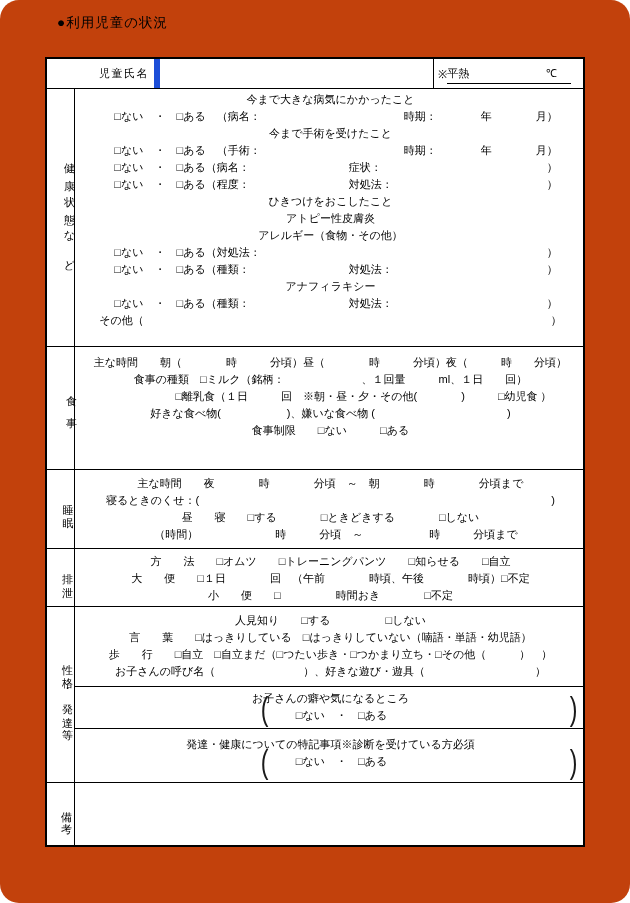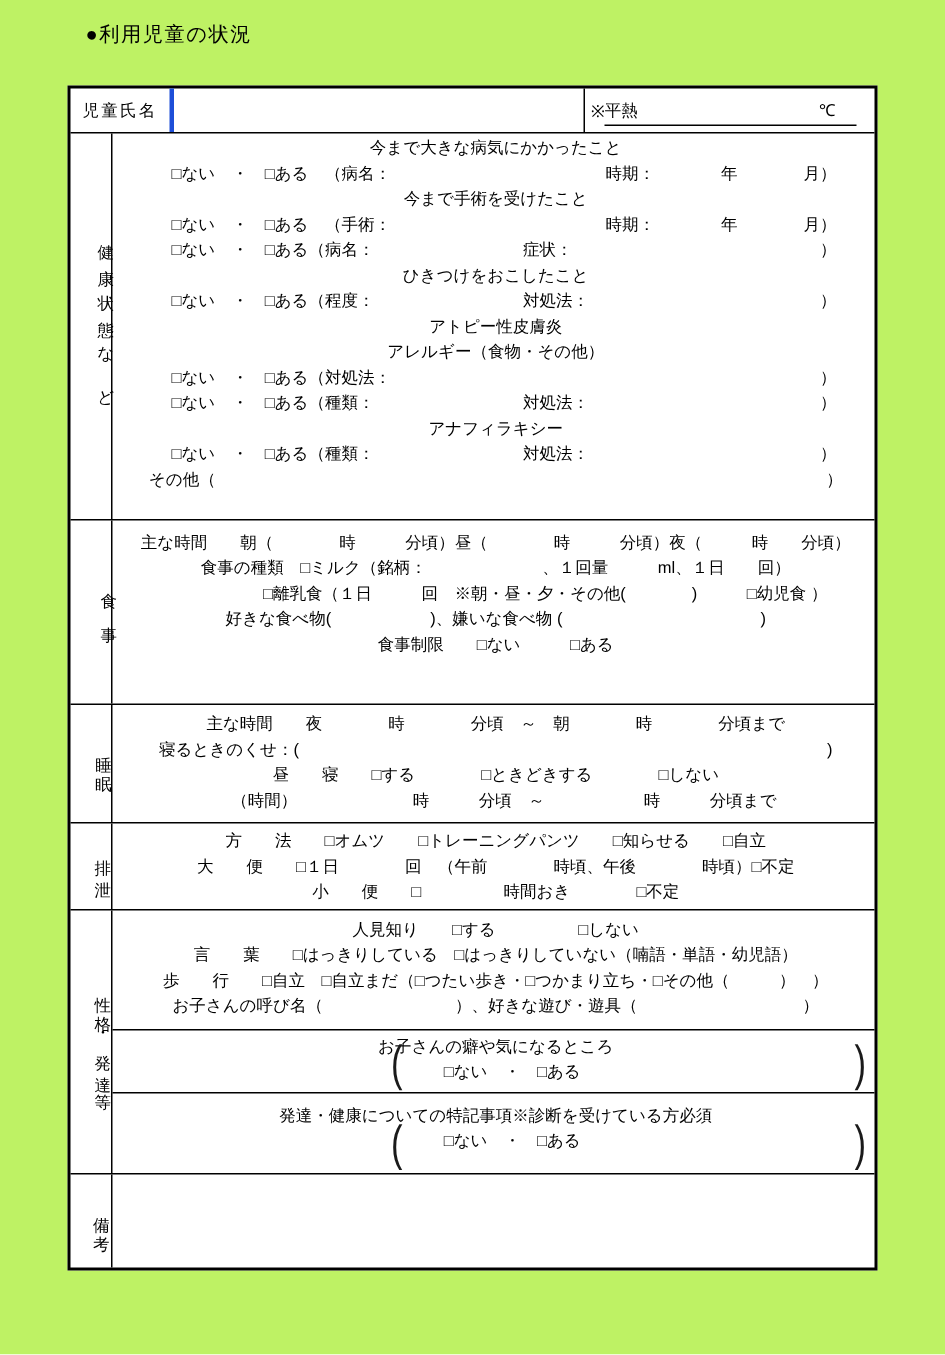--- a/index.html
+++ b/index.html
@@ -2,39 +2,39 @@
 <html><head>
 <meta charset="utf-8">
 <style>
   * { box-sizing: border-box; margin: 0; padding: 0; }
   html, body { background: #fff; }
   body {
     width: 630px; height: 903px;
     font-family: "Liberation Sans", sans-serif;
     color: #000;
   }
-  .page { position: relative; width: 630px; height: 903px; background: #bef264; overflow: hidden; }
+  .page { position: relative; width: 630px; height: 903px; background: #c2410c; overflow: hidden; border-radius: 19px; }
 
   .doc-title {
     position: absolute; left: 57px; top: 14px;
     font-family: "Liberation Serif", serif;
     font-size: 13.5px; letter-spacing: 1px; font-weight: 500;
   }
 
   .form {
     position: absolute; left: 45px; top: 57px; width: 540px;
     border: 2px solid #000; background: #fff;
   }
 
   
   .header-row { display: flex; height: 30px; border-bottom: 1px solid #000; }
   .cell-name-label {
-    width: 69px; border-right: 3px solid #1d4ed8;
+    width: 69px; border-right: 6px solid #1d4ed8;
     display: flex; align-items: center; padding-left: 8px;
-    font-size: 11px; letter-spacing: 1.5px;
+    font-size: 11px; letter-spacing: 1.5px; margin-left: 44px;
   }
   .cell-name-value { width: 274px; border-right: 1px solid #000; }
   .cell-temp { flex: 1; display: flex; align-items: center; padding: 0 12px 0 4px; font-size: 11px; }
   .temp-underline { flex: 1; display: flex; align-items: baseline; border-bottom: 1px solid #000; padding-bottom: 2px; margin-top: 2px; }
   .temp-blank { flex: 1; }
   .temp-tail { width: 14px; }
 
   
   .row { display: flex; border-top: 1px solid #000; }
   .row.first { border-top: none; }
@@ -113,22 +113,22 @@
     <div class="row row-health first">
       <div class="label-cell">
         <div class="vlabel ls-health">健康状態など</div>
       </div>
       <div class="content-cell">
         <div class="line">今まで大きな病気にかかったこと</div>
         <div class="line">　□ない　・　□ある　（病名：　　　　　　　　　　　　　時期：　　　　年　　　　月）</div>
         <div class="line">今まで手術を受けたこと</div>
         <div class="line">　□ない　・　□ある　（手術：　　　　　　　　　　　　　時期：　　　　年　　　　月）</div>
         <div class="line">　□ない　・　□ある（病名：　　　　　　　　　症状：　　　　　　　　　　　　　　　）</div>
+        <div class="line">　□ない　・　□ある（程度：　　　　　　　　　対処法：　　　　　　　　　　　　　　）</div>
         <div class="line">ひきつけをおこしたこと</div>
-        <div class="line">　□ない　・　□ある（程度：　　　　　　　　　対処法：　　　　　　　　　　　　　　）</div>
         <div class="line">アトピー性皮膚炎</div>
         <div class="line">アレルギー（食物・その他）</div>
         <div class="line">　□ない　・　□ある（対処法：　　　　　　　　　　　　　　　　　　　　　　　　　　）</div>
         <div class="line">　□ない　・　□ある（種類：　　　　　　　　　対処法：　　　　　　　　　　　　　　）</div>
         <div class="line">アナフィラキシー</div>
         <div class="line">　□ない　・　□ある（種類：　　　　　　　　　対処法：　　　　　　　　　　　　　　）</div>
         <div class="line">その他（　　　　　　　　　　　　　　　　　　　　　　　　　　　　　　　　　　　　　）</div>
       </div>
     </div>
 

